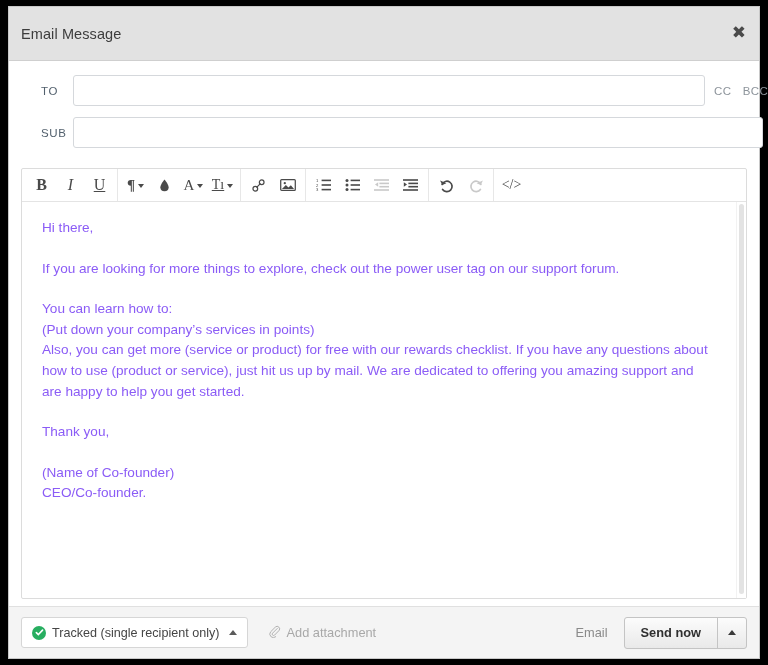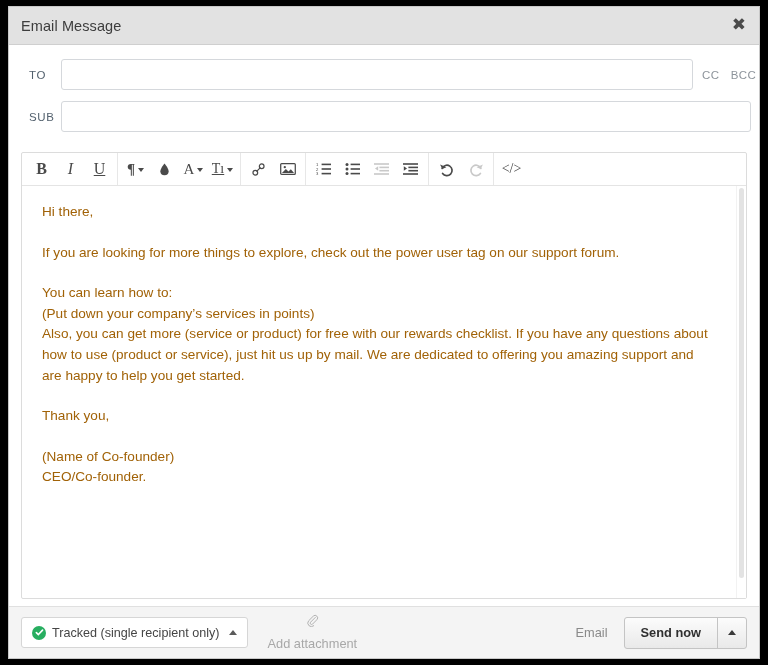--- a/index.html
+++ b/index.html
@@ -16,21 +16,21 @@
     left: 8px; top: 6px;
     width: 752px; height: 653px;
     background: #ffffff;
     display: flex;
     flex-direction: column;
     border: 1px solid #c8c8c8;
   }
 
   
   .titlebar {
-    height: 38px;
+    height: 54px;
     background: #e2e2e2;
     border-bottom: 1px solid #cfcfcf;
     display: flex;
     align-items: center;
     justify-content: space-between;
     padding: 0 11px 0 12px;
     flex: 0 0 auto;
   }
   .title-text {
     font-size: 14.5px;
@@ -42,21 +42,21 @@
     color: #4a4a4a;
     line-height: 1;
     cursor: pointer;
     font-weight: bold;
     padding: 2px 2px 4px 2px;
     font-family: "DejaVu Sans", sans-serif;
   }
 
   
   .fields {
-    padding: 14px 12px 4px 12px;
+    padding: 14px 12px 4px 24px;
     background: #ffffff;
     flex: 0 0 auto;
   }
   .field-row {
     display: flex;
     align-items: center;
     margin-bottom: 11px;
   }
   .field-label {
     width: 40px;
@@ -153,21 +153,21 @@
     flex: 1 1 auto;
     overflow: hidden;
     position: relative;
     display: flex;
   }
   .editor-content {
     flex: 1 1 auto;
     padding: 16px 22px 10px 20px;
     font-size: 13.6px;
     line-height: 20.6px;
-    color: #a16207;
+    color: #8b5cf6;
     overflow: hidden;
   }
   .editor-content p { margin: 0 0 20px 0; }
   .editor-content p.tight { margin: 0; }
   .editor-content p.block-end { margin: 0 0 20px 0; }
 
   .scroll-track {
     width: 10px;
     flex: 0 0 10px;
     background: #ffffff;
@@ -225,21 +225,20 @@
     margin-left: 3px;
   }
   .attach {
     display: flex;
     align-items: center;
     gap: 6px;
     margin-left: 20px;
     font-size: 12.8px;
     color: #a8a8a8;
     cursor: pointer;
-    flex-direction: column;
   }
   .spacer { flex: 1 1 auto; }
   .cancel-link {
     font-size: 12.8px;
     color: #8a8a8a;
     margin-right: 16px;
     cursor: pointer;
   }
   .send-split {
     display: flex;

